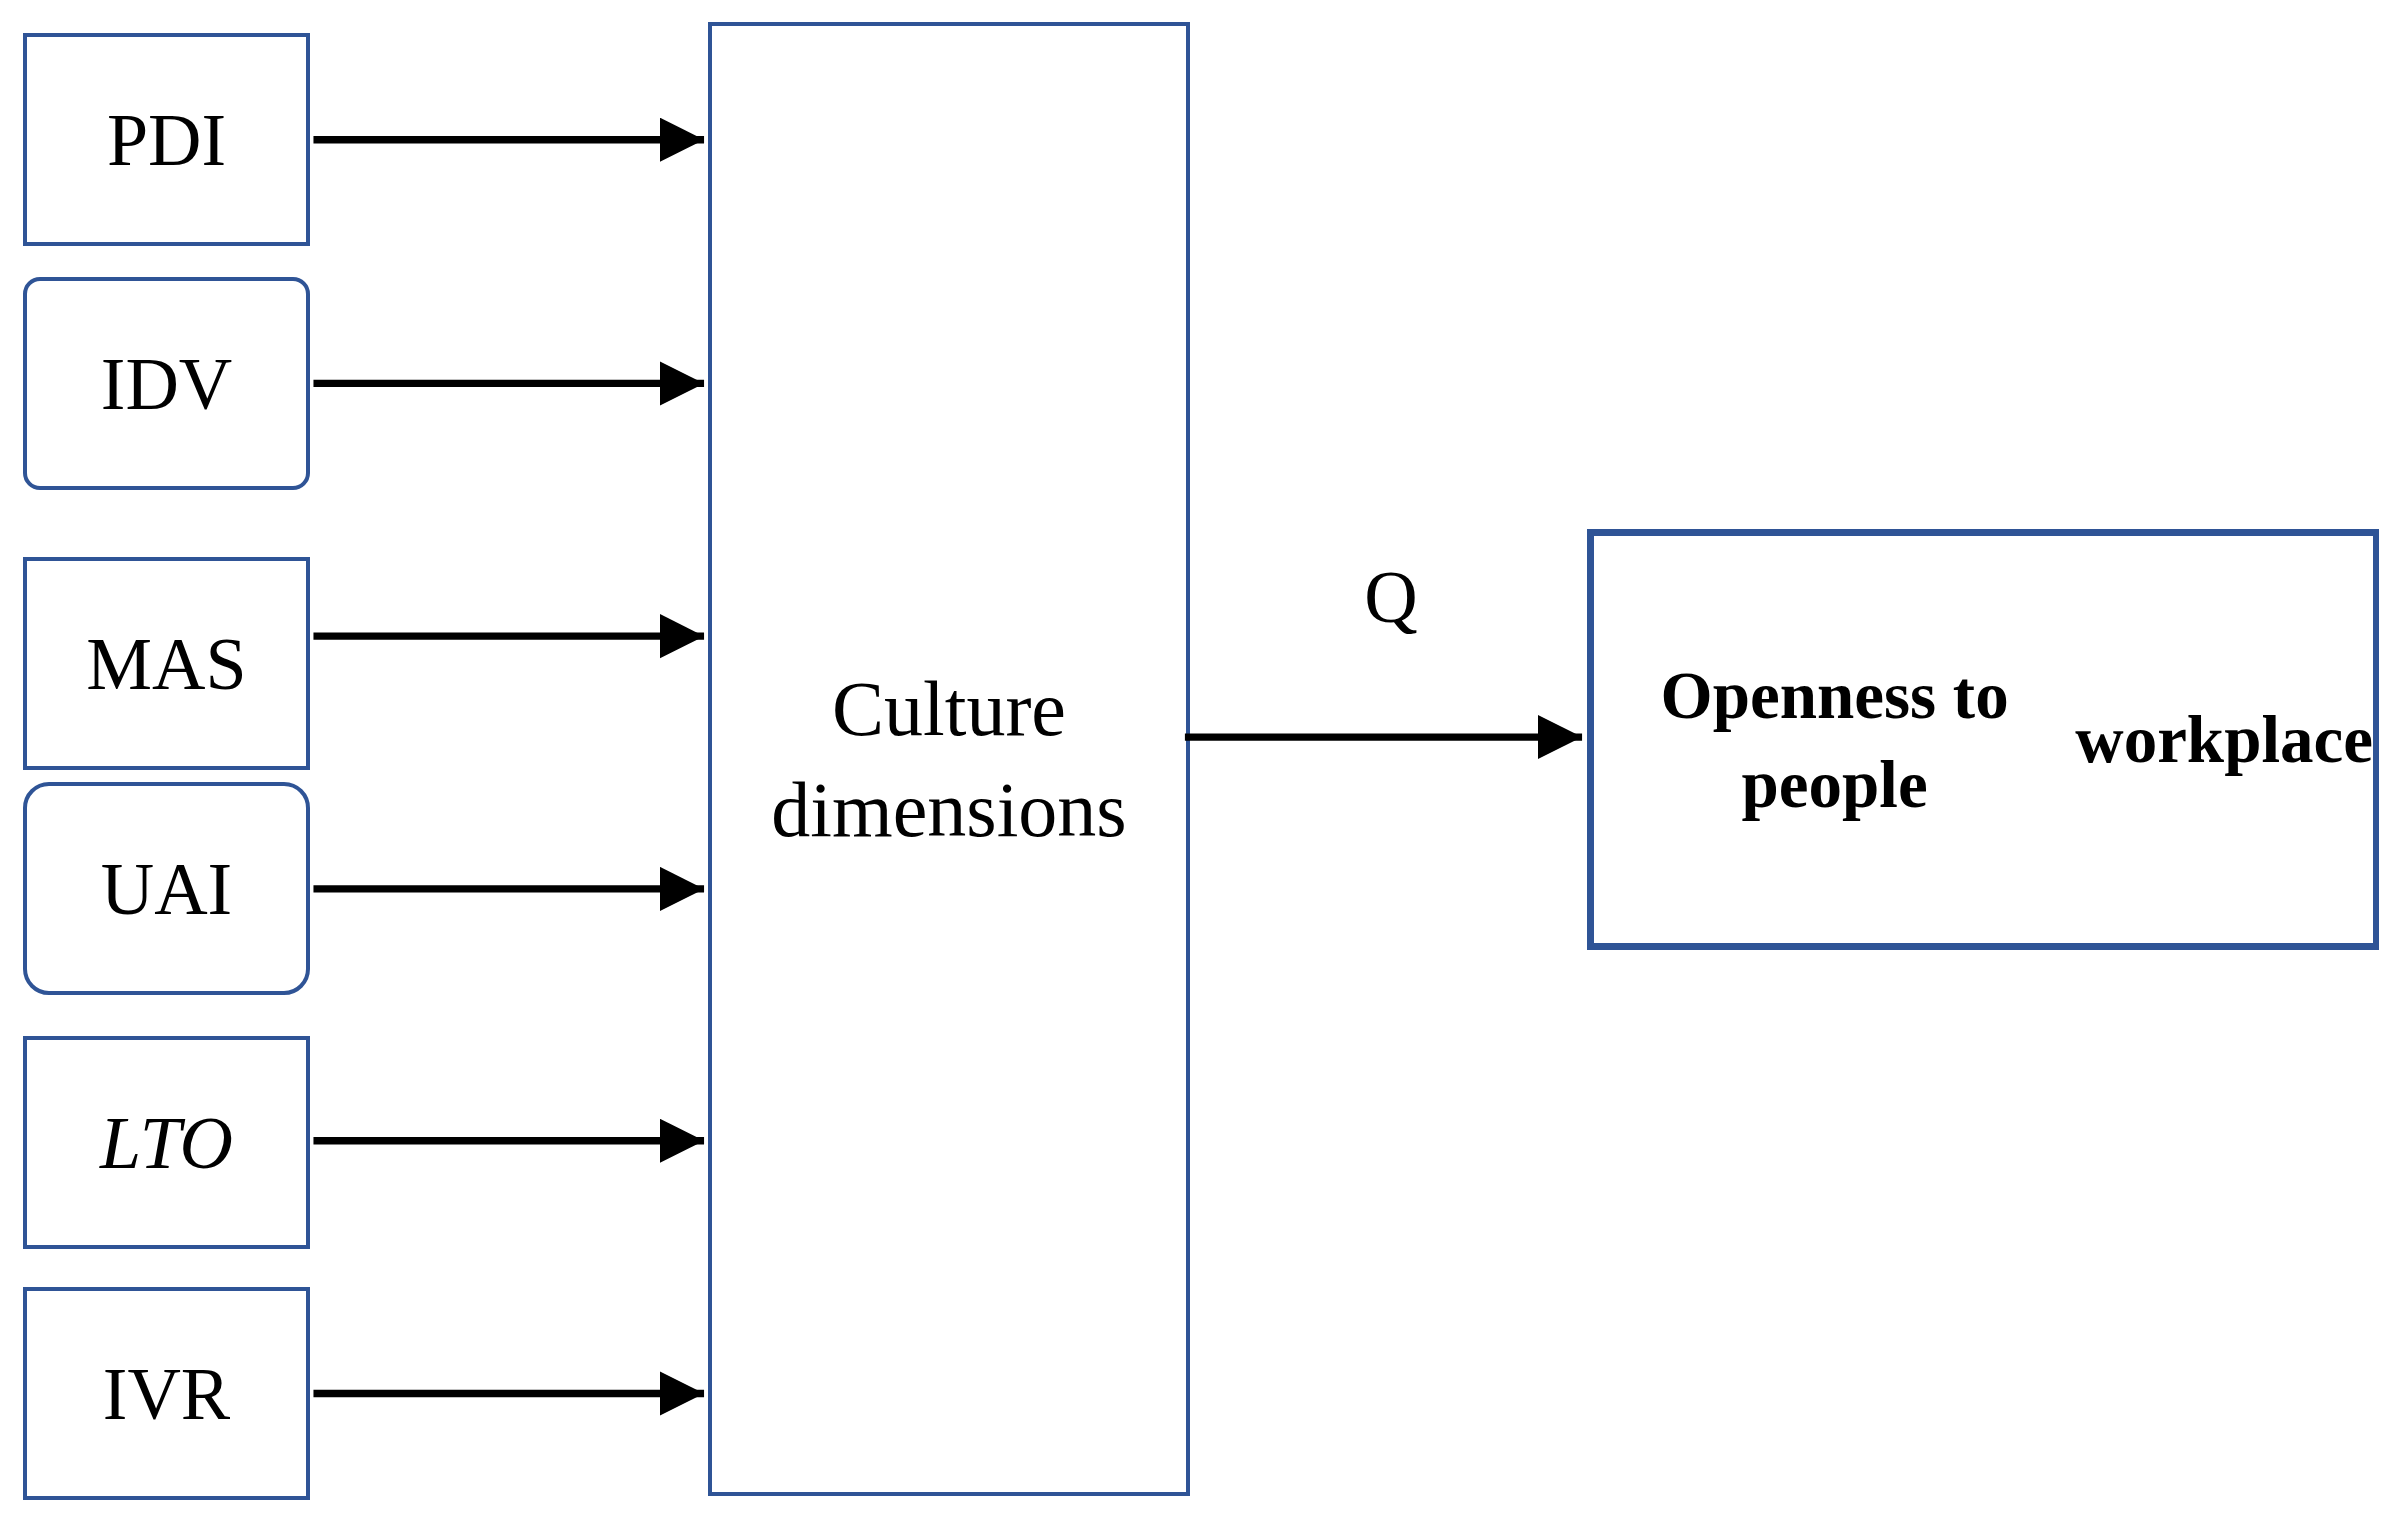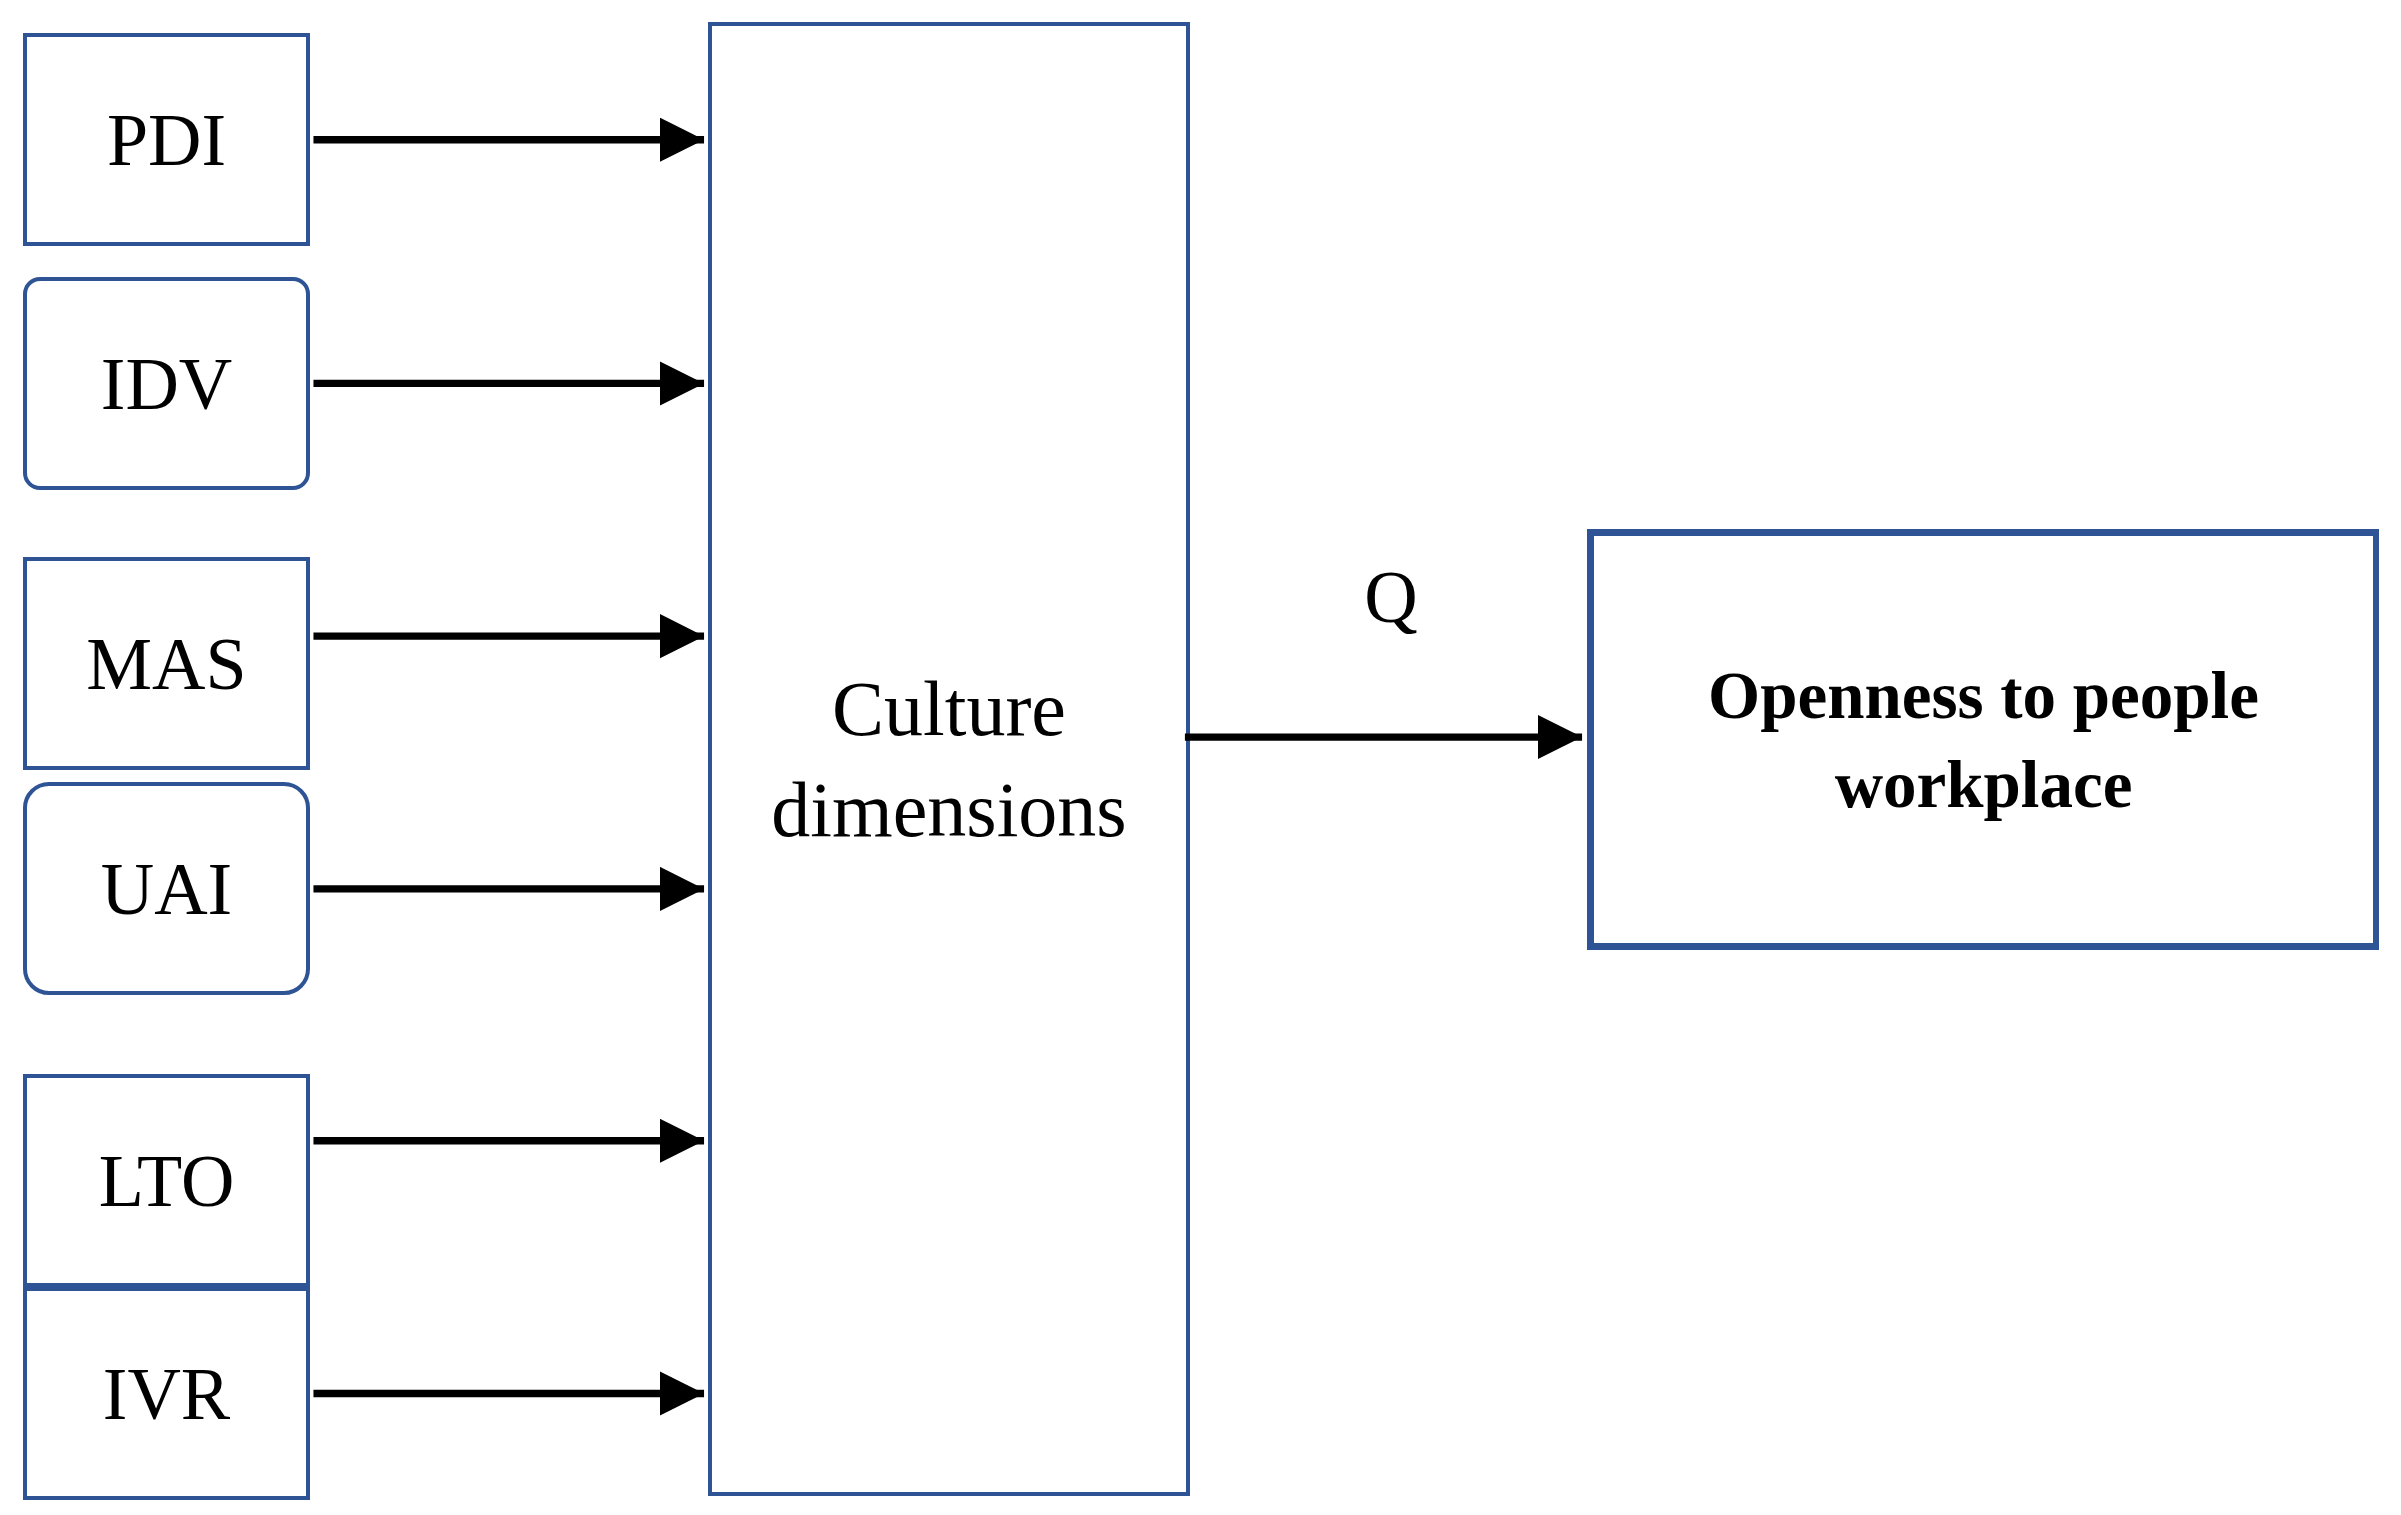--- a/index.html
+++ b/index.html
@@ -32,21 +32,21 @@
     left: 23px;
     width: 287px;
     height: 213px;
     font-size: 74px;
     line-height: 1;
   }
   .input-box.pos-0 { top: 33px; }
   .input-box.pos-1 { top: 277px; border-radius: 17px; }
   .input-box.pos-2 { top: 557px; text-align: right; }
   .input-box.pos-3 { top: 782px; border-radius: 26px; }
-  .input-box.pos-4 { top: 1074px; }
+  .input-box.pos-4 { top: 1036px; font-style: italic; }
   .input-box.pos-5 { top: 1287px; }
   .mediator-box {
     left: 708px;
     top: 22px;
     width: 482px;
     height: 1474px;
     font-size: 78px;
     line-height: 1.3;
   }
   .mediator-box .label-text {
@@ -55,21 +55,21 @@
   }
   .outcome-box {
     left: 1587px;
     top: 529px;
     width: 793px;
     height: 421px;
     border-width: 7.4px;
     font-weight: bold;
     font-size: 67px;
     line-height: 1.32;
-    flex-direction: column;
+    flex-direction: row;
   }
   .path-label {
     position: absolute;
     left: 1391px;
     top: 560px;
     transform: translateX(-50%);
     font-size: 74px;
     line-height: 1;
   }
   svg.arrow-layer {

